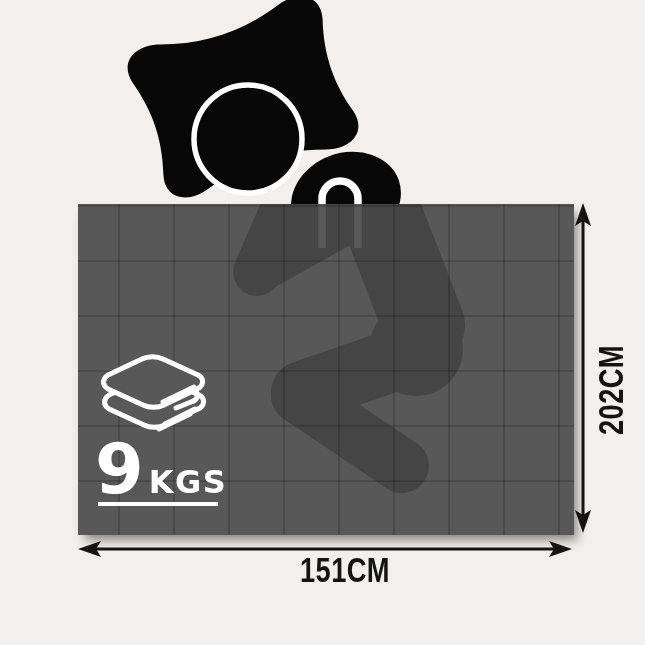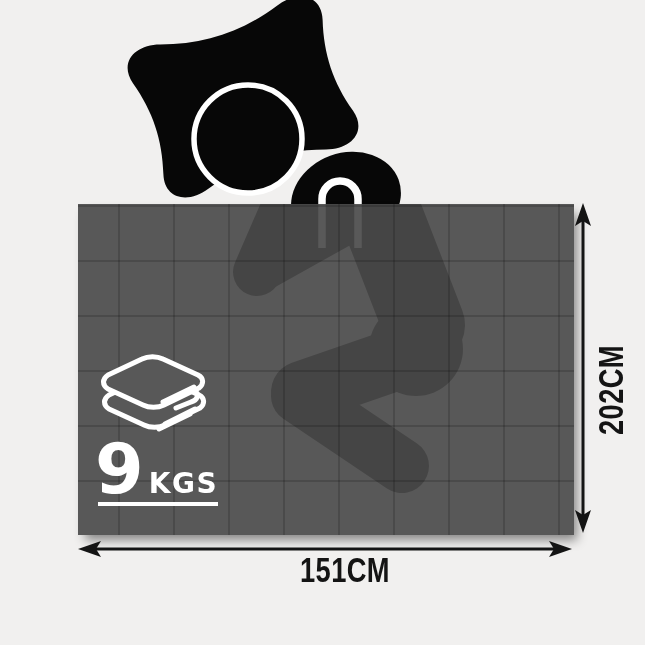--- a/index.html
+++ b/index.html
@@ -33,21 +33,21 @@
     box-shadow:5px 7px 10px -2px rgba(0,0,0,0.45);
   }
   .towels-icon{position:absolute;left:18px;top:136px;}
   .towel-face{fill:var(--blanket-gray);stroke:var(--white);stroke-width:5;stroke-linejoin:round;}
   .towel-line{fill:none;stroke:var(--white);stroke-width:5;stroke-linecap:round;stroke-linejoin:round;}
   .weight-row{
     position:absolute;left:17px;top:230px;display:flex;align-items:baseline;gap:5px;
     color:var(--white);font-family:"DejaVu Sans",sans-serif;font-weight:bold;white-space:nowrap;
   }
   .weight-number{font-size:70px;line-height:1;}
-  .weight-unit{font-size:28px;line-height:1;letter-spacing:1.5px;}
+  .weight-unit{font-size:32px;line-height:1;letter-spacing:1.5px;}
   .weight-underline{position:absolute;left:20px;top:298px;width:120px;height:4px;background:var(--white);}
   .dim-layer{position:absolute;left:0;top:0;z-index:3;pointer-events:none;}
   .dim-stroke{stroke:var(--ink);stroke-width:3;fill:none;}
   .dim-head{fill:var(--ink);}
   .dim-label{
     position:absolute;z-index:4;color:var(--ink);
     font-weight:bold;font-size:35px;letter-spacing:0.5px;white-space:nowrap;
   }
   .dim-label.width{left:345px;top:570px;transform:translate(-50%,-50%) scaleX(0.78);}
   .dim-label.height{left:611px;top:390px;transform:translate(-50%,-50%) rotate(-90deg) scaleX(0.78);}

